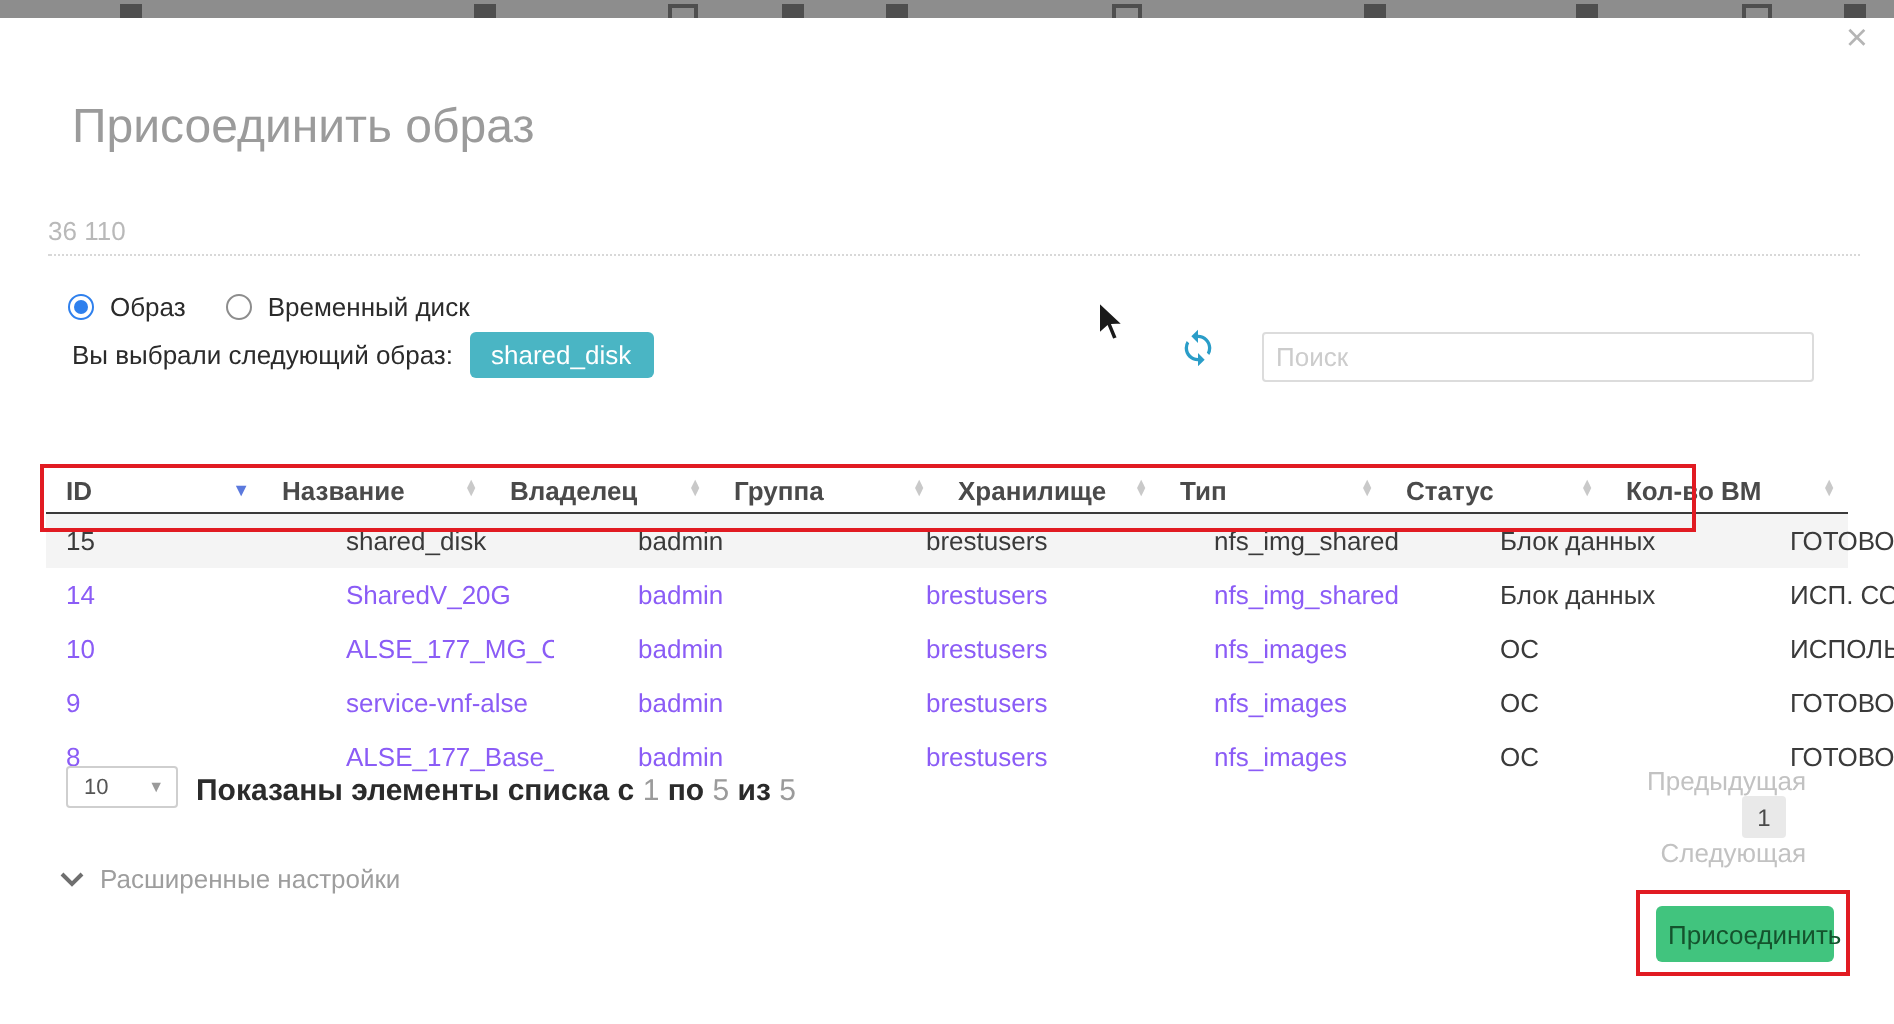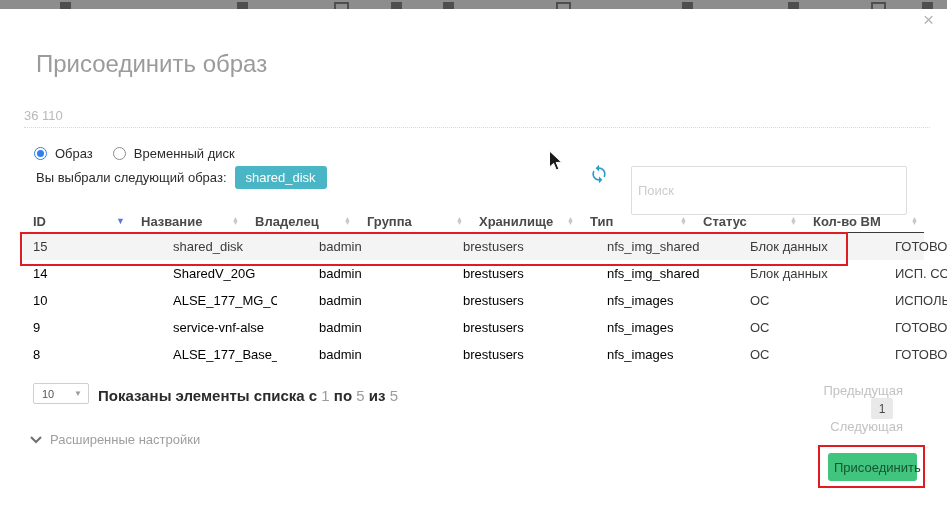--- a/index.html
+++ b/index.html
@@ -39,39 +39,39 @@
     margin-left:8px;background:#4ab5c4;color:#ffffff;font-size:13px;
     padding:4px 11px;border-radius:3px;
   }
 
   .refresh-btn{position:absolute;left:589px;top:164px;width:20px;height:20px;cursor:pointer;}
   .refresh-btn svg{width:20px;height:20px;fill:#2a9dc8;}
 
   .search-input{
     position:absolute;left:631px;top:166px;width:262px;height:23px;
     border:1px solid #dcdcdc;border-radius:2px;outline:none;
-    font-size:13px;color:#555;padding:12px 6px;
+    font-size:13px;color:#555;padding:0 6px;
     font-family:"Liberation Sans", sans-serif;
   }
   .search-input::placeholder{color:#cccccc;}
 
   
   .table{position:absolute;left:23px;top:210px;width:901px;font-size:13px;}
   .thead,.trow{
     display:grid;
     grid-template-columns:108px 114px 112px 112px 111px 113px 110px 121px;
   }
-  .thead{border-bottom:1px solid #3a3a3a;height:22px;align-items:center;}
+  .thead{border-bottom:1px solid #3a3a3a;height:22px;align-items:center;margin-top:24px;}
   .th{display:flex;align-items:center;justify-content:space-between;
       padding:0 6px 0 10px;font-weight:700;color:#4a4a4a;cursor:pointer;}
   .sort-stack{display:flex;flex-direction:column;line-height:4px;font-size:7px;color:#c9c9c9;}
   .sort-active{font-size:9px;color:#5b79dd;line-height:9px;}
   .trow{height:27px;align-items:center;cursor:pointer;gap:32px;}
   .trow:first-of-type{height:29px;}
-  .cell{padding-left:10px;color:#000000;white-space:nowrap;overflow:hidden;}
+  .cell{padding-left:10px;color:#8b5cf6;white-space:nowrap;overflow:hidden;}
   .cell.dark{color:#3a3a3a;}
   .trow.selected{background:#f4f4f4;}
   .trow.selected .cell{color:#3a3a3a;}
 
   .row-highlight{
     position:absolute;left:20px;top:232px;width:824px;height:30px;
     border:2px solid #e11b22;pointer-events:none;
   }
 
   

